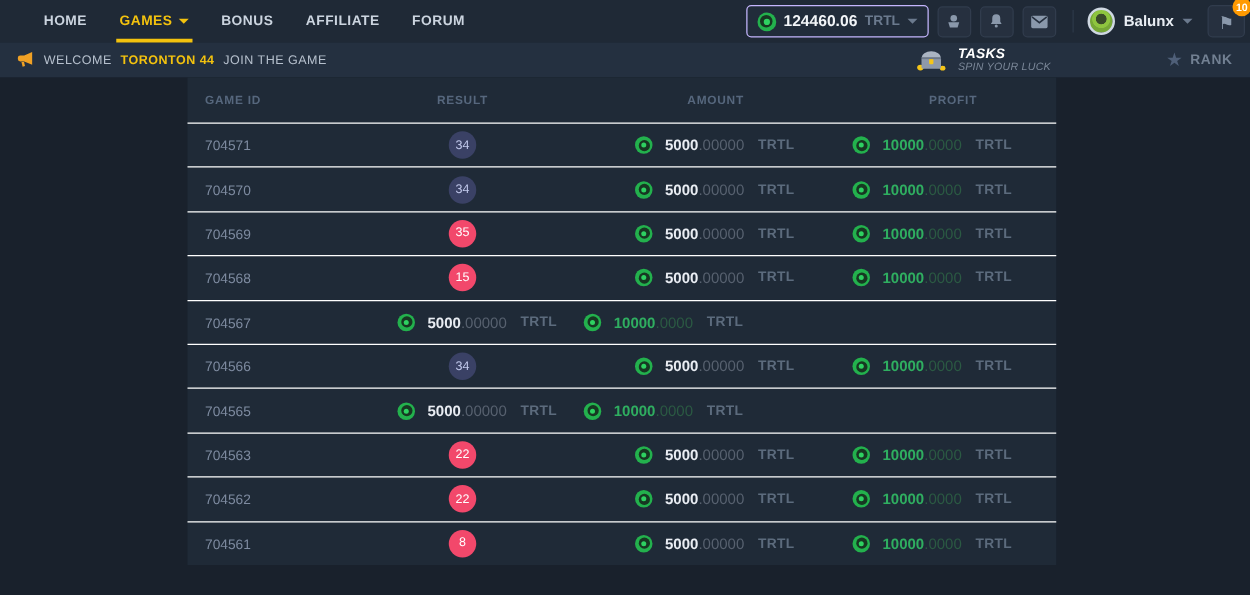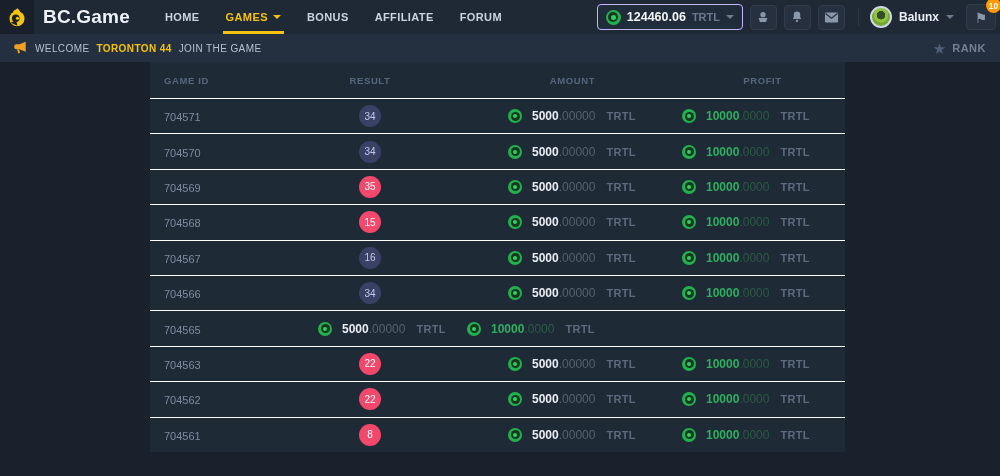--- a/index.html
+++ b/index.html
@@ -76,32 +76,20 @@
   .profit .num .int{color:#2fae60;}
   .profit .num .dec{color:#2b5a43;}
   .cur{margin-left:11px;color:#5c6b7d;font-size:11px;font-weight:bold;letter-spacing:.3px;}
 </style>
 </head>
 <body>
 
 <div class="screen">
 
   <header class="topbar">
-    <div class="logo">
-      <span class="logo-box">
-        <svg width="20" height="20" viewBox="0 0 24 24" aria-hidden="true">
-          <path d="M7 5 L13 1.5 L16 6 L11 8 Z" fill="#f6c40f"></path>
-          <circle cx="12" cy="14" r="9" fill="#f6c40f"></circle>
-          <circle cx="10.5" cy="13.5" r="4.6" fill="#19202b"></circle>
-          <circle cx="12.6" cy="13.5" r="1.9" fill="#f6c40f"></circle>
-          <path d="M4.5 19 L11 15.5 L12.5 22.5 Z" fill="#19202b"></path>
-        </svg>
-      </span>
-      <span class="logo-text">BC.Game</span>
-    </div>
 
     <nav class="nav" id="nav">
         <div class="nav-item">
           <span>HOME</span>
         </div>
         <div class="nav-item active">
           <span>GAMES</span>
           <span class="caret"></span>
         </div>
         <div class="nav-item">
@@ -162,20 +150,34 @@
       <svg width="16" height="14" viewBox="0 0 24 22">
         <path d="M21 1v16l-10-4.2H6a3 3 0 0 1-3-3v-1.6a3 3 0 0 1 3-3h5z" fill="#f0a125"></path>
         <path d="M7.5 13.5l1.5 6 3-1-1.2-5z" fill="#f0a125"></path>
       </svg>
       <span class="w-text">WELCOME</span>
       <span class="w-highlight">TORONTON 44</span>
       <span class="w-text">JOIN THE GAME</span>
     </div>
 
     <div class="announce-right">
+      <div class="tasks">
+        <svg width="26" height="20" viewBox="0 0 30 22">
+          <ellipse cx="5" cy="18" rx="3" ry="2.6" fill="#f5c518"></ellipse>
+          <ellipse cx="25.5" cy="18.5" rx="2.6" ry="2.3" fill="#f5c518"></ellipse>
+          <path d="M6 9a9 6 0 0 1 18 0z" fill="#aab4c2"></path>
+          <rect x="6" y="9" width="18" height="10" rx="1.5" fill="#8e99a9"></rect>
+          <rect x="13" y="9.5" width="4" height="5.5" rx="1.2" fill="#f5c518"></rect>
+          <rect x="6" y="8.6" width="18" height="1.6" fill="#6d7888"></rect>
+        </svg>
+        <span class="tasks-text">
+          <span class="tasks-title">TASKS</span>
+          <span class="tasks-sub">SPIN YOUR LUCK</span>
+        </span>
+      </div>
       <div class="rank">
         <span class="rank-star">★</span>
         <span class="rank-label">RANK</span>
       </div>
     </div>
   </div>
 
   <main>
     <section class="panel">
       <div class="thead">
@@ -258,23 +260,20 @@
       <span class="coin"></span>
       <span class="num"><b class="int">10000</b><span class="dec">.0000</span></span>
       <span class="cur">TRTL</span>
     </div>
   </div>
 
   <div class="trow">
     <div class="cell">
       <span class="gid">704567</span>
     </div>
-    <div class="cell c-result">
-      <span class="result-badge dark">16</span>
-    </div>
     <div class="cell c-money">
       <span class="coin"></span>
       <span class="num"><b class="int">5000</b><span class="dec">.00000</span></span>
       <span class="cur">TRTL</span>
     </div>
     <div class="cell c-money profit">
       <span class="coin"></span>
       <span class="num"><b class="int">10000</b><span class="dec">.0000</span></span>
       <span class="cur">TRTL</span>
     </div>

